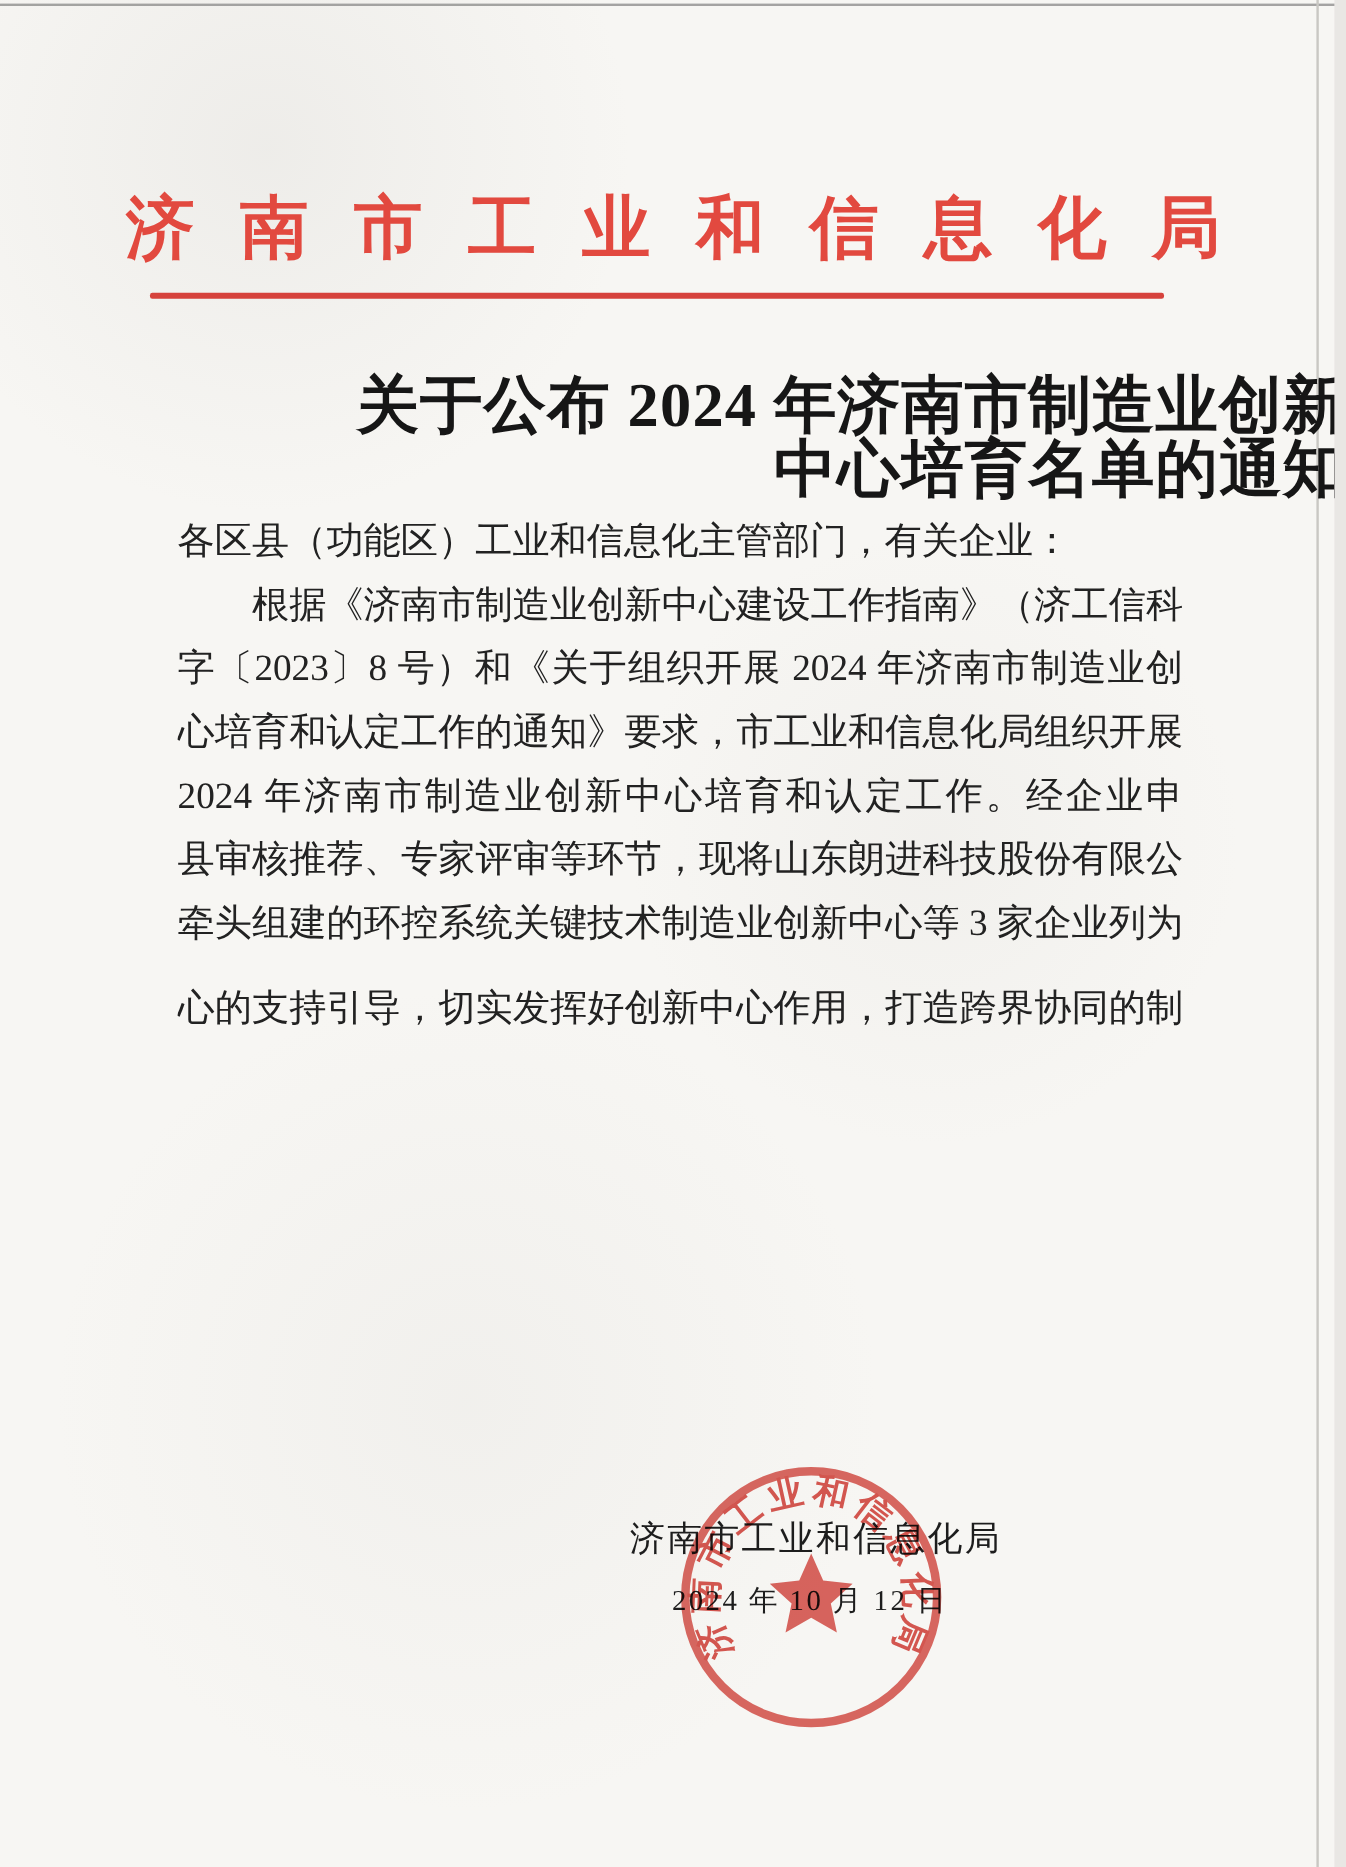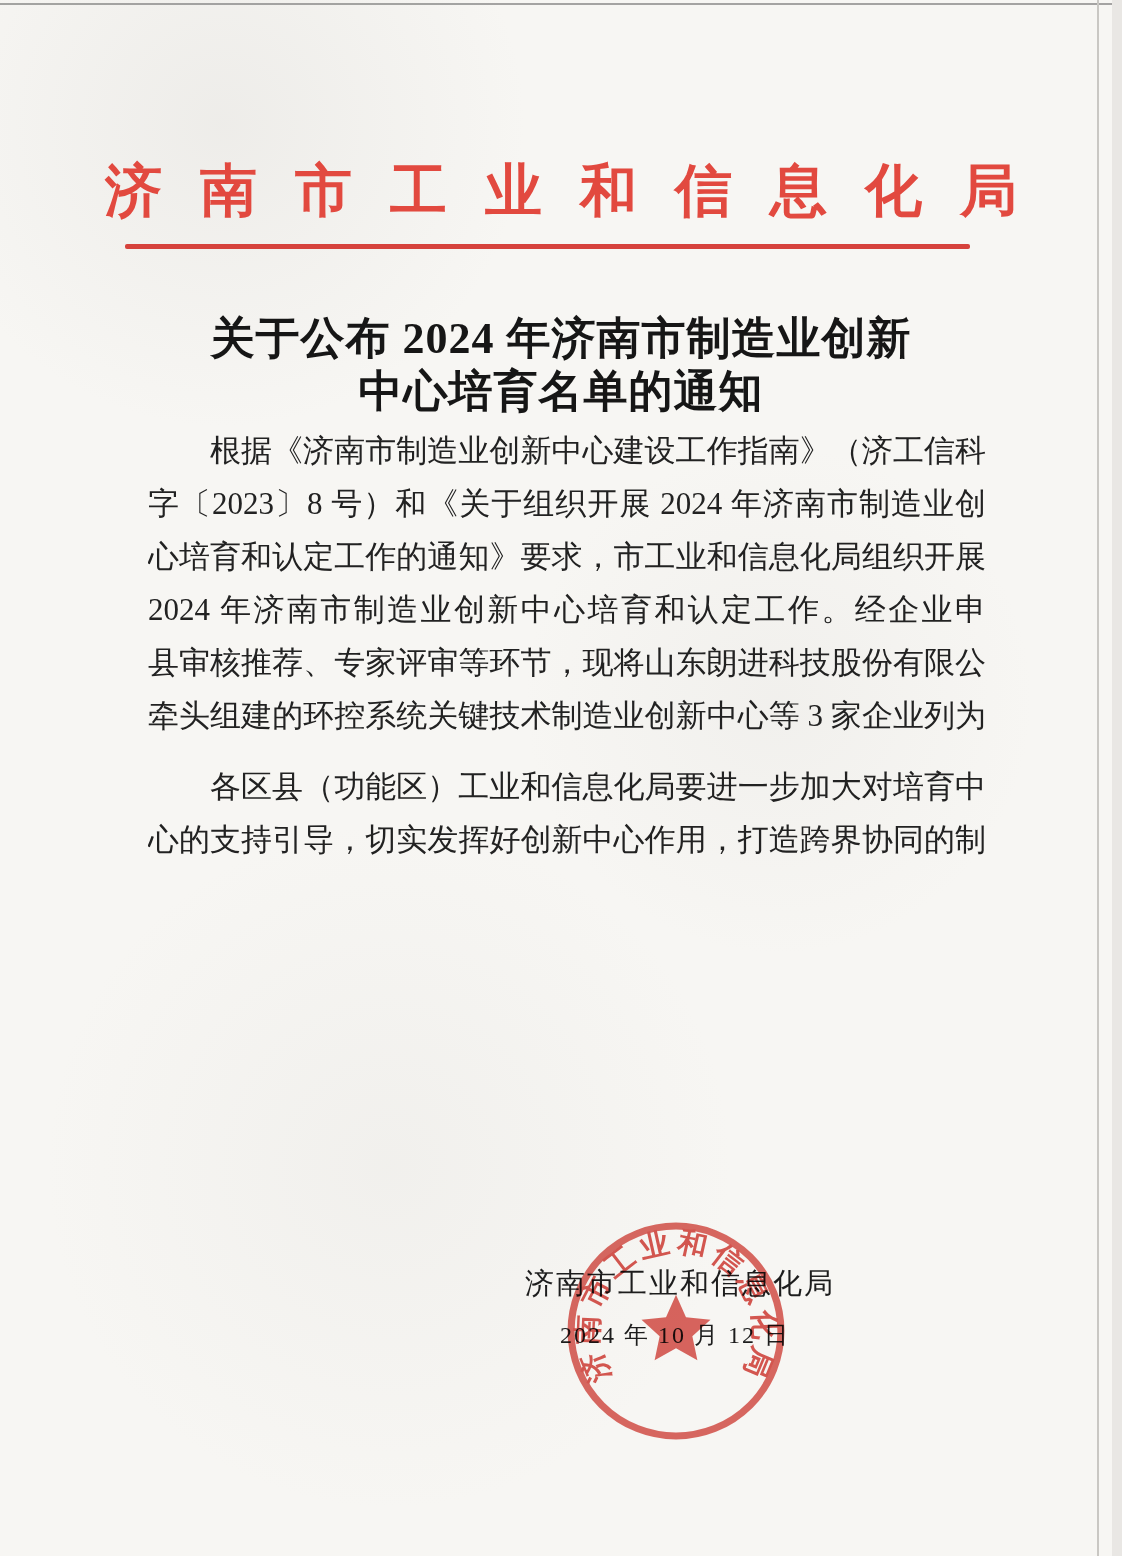--- a/index.html
+++ b/index.html
@@ -20,21 +20,21 @@
   .scan-right-line{position:absolute;top:0;left:1097px;width:2px;height:1556px;background:#c9c7c3;}
   .header{
     position:absolute;top:160px;left:0;width:1122px;
     text-align:center;font-size:57px;font-weight:bold;
     letter-spacing:38px;text-indent:38px;line-height:62px;
     color:#e2493f;
   }
   .red-rule{position:absolute;top:244px;left:125px;width:845px;height:5px;background:#d6423c;border-radius:2px;}
   .title{
     position:absolute;top:312px;left:0;width:1122px;
-    text-align:center;font-size:44px;font-weight:bold;line-height:53px;
+    text-align:right;font-size:52px;font-weight:bold;line-height:53px;
     color:#161616;letter-spacing:1px;
   }
   .bodytext{
     position:absolute;top:424px;left:148px;width:838px;
     font-size:31px;color:#222;line-height:53px;
   }
   .line{height:53px;line-height:53px;white-space:nowrap;}
   .jf{white-space:normal;text-align:justify;text-align-last:justify;text-justify:inter-character;overflow:hidden;}
   .indent{text-indent:2em;}
   .para-2{margin-top:18px;}
@@ -65,32 +65,32 @@
 
   <div class="header">济南市工业和信息化局</div>
   <div class="red-rule"></div>
 
   <div class="title">
     <div>关于公布 2024 年济南市制造业创新</div>
     <div>中心培育名单的通知</div>
   </div>
 
   <div class="bodytext">
+    <div class="line">各区县（功能区）工业和信息化主管部门，有关企业：</div>
 
     <div>
       <div class="line jf indent">根据《济南市制造业创新中心建设工作指南》（济工信科技</div>
       <div class="line jf">字〔2023〕8 号）和《关于组织开展 2024 年济南市制造业创新中</div>
       <div class="line jf">心培育和认定工作的通知》要求，市工业和信息化局组织开展了</div>
       <div class="line jf">2024 年济南市制造业创新中心培育和认定工作。经企业申报、区</div>
       <div class="line jf">县审核推荐、专家评审等环节，现将山东朗进科技股份有限公司</div>
       <div class="line jf">牵头组建的环控系统关键技术制造业创新中心等 3 家企业列为济</div>
     </div>
 
     <div class="para-2">
-      <div class="line jf indent">各区县（功能区）工业和信息化局要进一步加大对培育中</div>
       <div class="line jf">心的支持引导，切实发挥好创新中心作用，打造跨界协同的制造</div>
     </div>
 
   </div>
 
   <div class="sig">济南市工业和信息化局</div>
   <div class="date">2024 年 10 月 12 日</div>
 
   <svg class="seal" viewBox="-114 -114 228 228" xmlns="http://www.w3.org/2000/svg">
     <circle cx="0" cy="0" r="104" fill="none" stroke="#d5423b" stroke-width="7" opacity="0.9"></circle>

